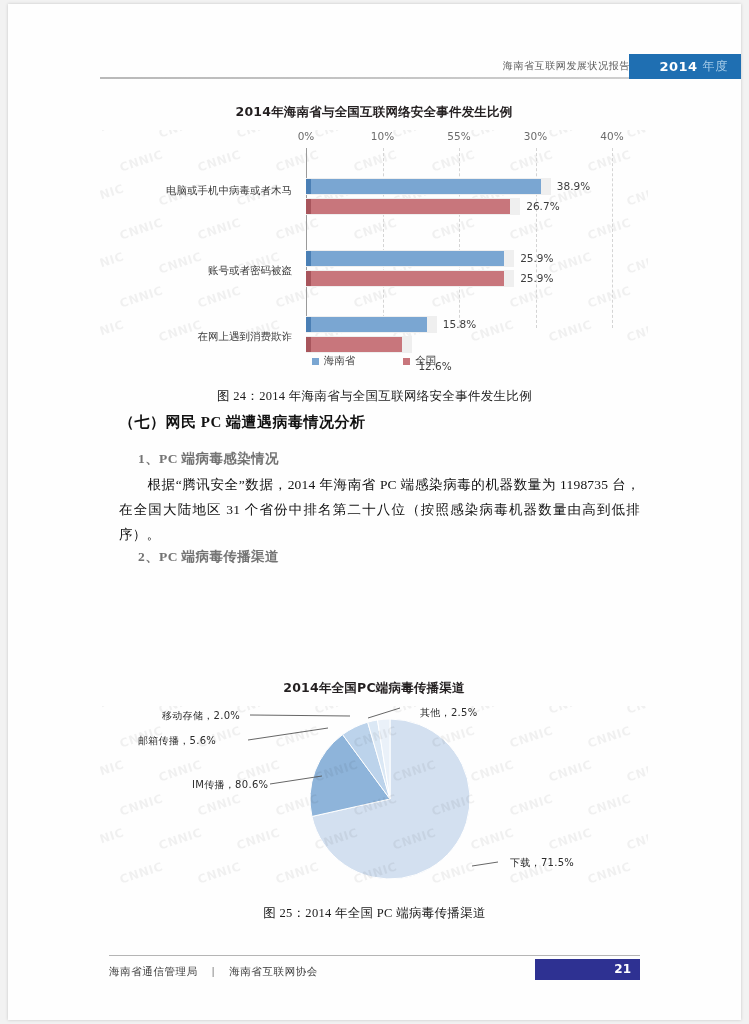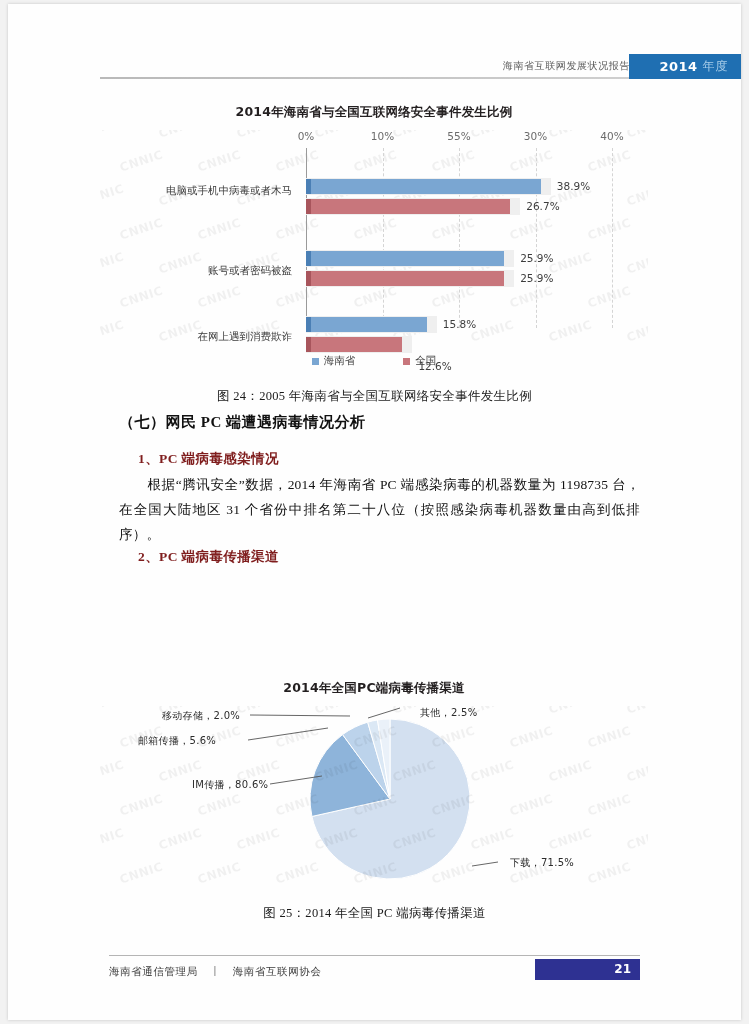--- a/index.html
+++ b/index.html
@@ -115,21 +115,21 @@
 
   
   .h2{
     position:absolute;left:111px;
     font-family:"Liberation Serif","DejaVu Serif",serif;
     font-size:15px;font-weight:bold;color:#111;letter-spacing:.5px;
   }
   .h3{
     position:absolute;left:130px;
     font-family:"Liberation Serif","DejaVu Serif",serif;
-    font-size:13.5px;font-weight:bold;color:#7f1d1d;letter-spacing:.4px;
+    font-size:13.5px;font-weight:bold;color:#737373;letter-spacing:.4px;
   }
   .para{
     position:absolute;left:111px;width:521px;
     font-family:"Liberation Serif","DejaVu Serif",serif;
     font-size:13.5px;color:#111;line-height:25px;
     text-align:justify;letter-spacing:.2px;
   }
   .para .ind{display:inline-block;width:28px;}
 
   
@@ -146,21 +146,21 @@
     font-size:10px;color:#2b2b2b;white-space:nowrap;letter-spacing:.3px;
   }
 
   
   .footer{position:absolute;left:0;top:951px;width:733px;height:40px;}
   .footer-rule{
     position:absolute;left:101px;top:0;width:531px;height:1px;background:#b5b5b5;
   }
   .footer-text{
     position:absolute;left:101px;top:10px;
-    font-family:Liberation Mono, monospace;
+    font-family:Liberation Sans, sans-serif;
     font-size:10.5px;color:#3a3a3a;letter-spacing:.6px;
     display:flex;gap:14px;
   }
   .footer-sep{color:#7d7d7d;}
   .footer-page{
     position:absolute;left:527px;top:4px;width:105px;height:21px;
     background:#2e3192;
   }
   .footer-page span{
     position:absolute;right:9px;top:3px;
@@ -293,21 +293,21 @@
           <span class="swatch" style="background: rgb(122, 166, 210);"></span>
           <span>海南省</span>
         </div>
         <div>
           <span class="swatch" style="background: rgb(200, 118, 124);"></span>
           <span>全国</span>
         </div>
       </div>
   </div>
 
-  <div class="fig-cap" style="top:384px;">图 24：2005 年海南省与全国互联网络安全事件发生比例</div>
+  <div class="fig-cap" style="top:384px;">图 24：2014 年海南省与全国互联网络安全事件发生比例</div>
 
   <div class="h2" style="top:409px;">（七）网民 PC 端遭遇病毒情况分析</div>
   <div class="h3" style="top:446px;">1、PC 端病毒感染情况</div>
   <div class="para" style="top:468px;"><span class="ind"></span><span>根据“腾讯安全”数据，2014 年海南省 PC 端感染病毒的机器数量为 1198735 台，在全国大陆地区 31 个省份中排名第二十八位（按照感染病毒机器数量由高到低排序）。</span></div>
   <div class="h3" style="top:544px;">2、PC 端病毒传播渠道</div>
 
   <div class="chart2">
     <div class="c2-title">2014年全国PC端病毒传播渠道</div>
     <div class="pie-wrap">
       <div class="wm" id="wm2">

